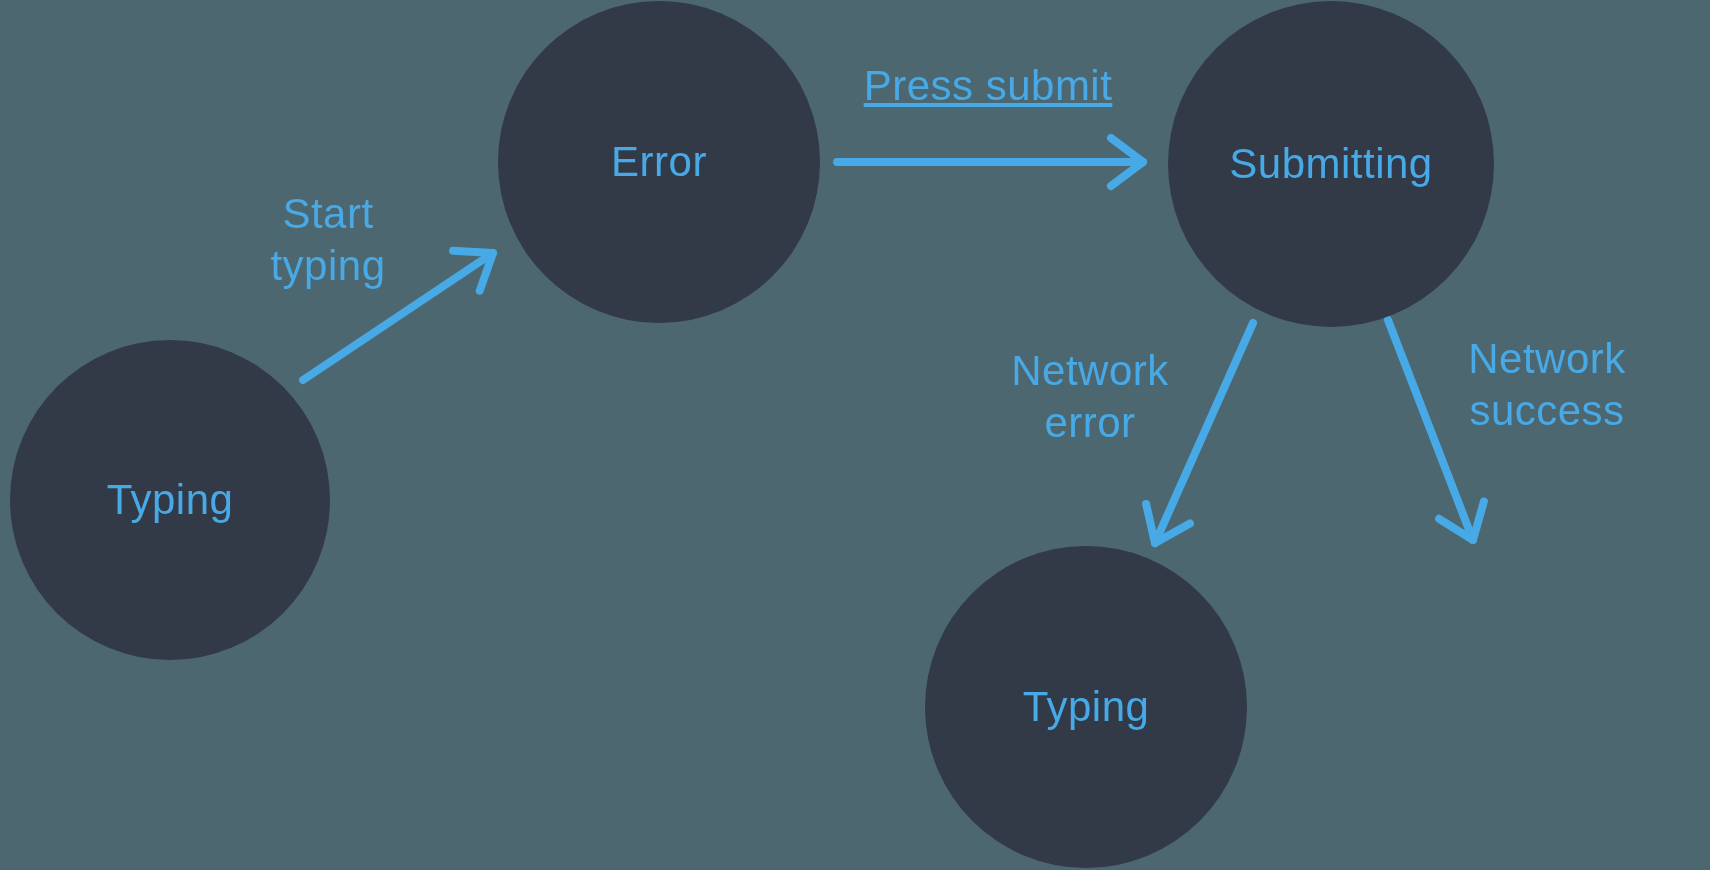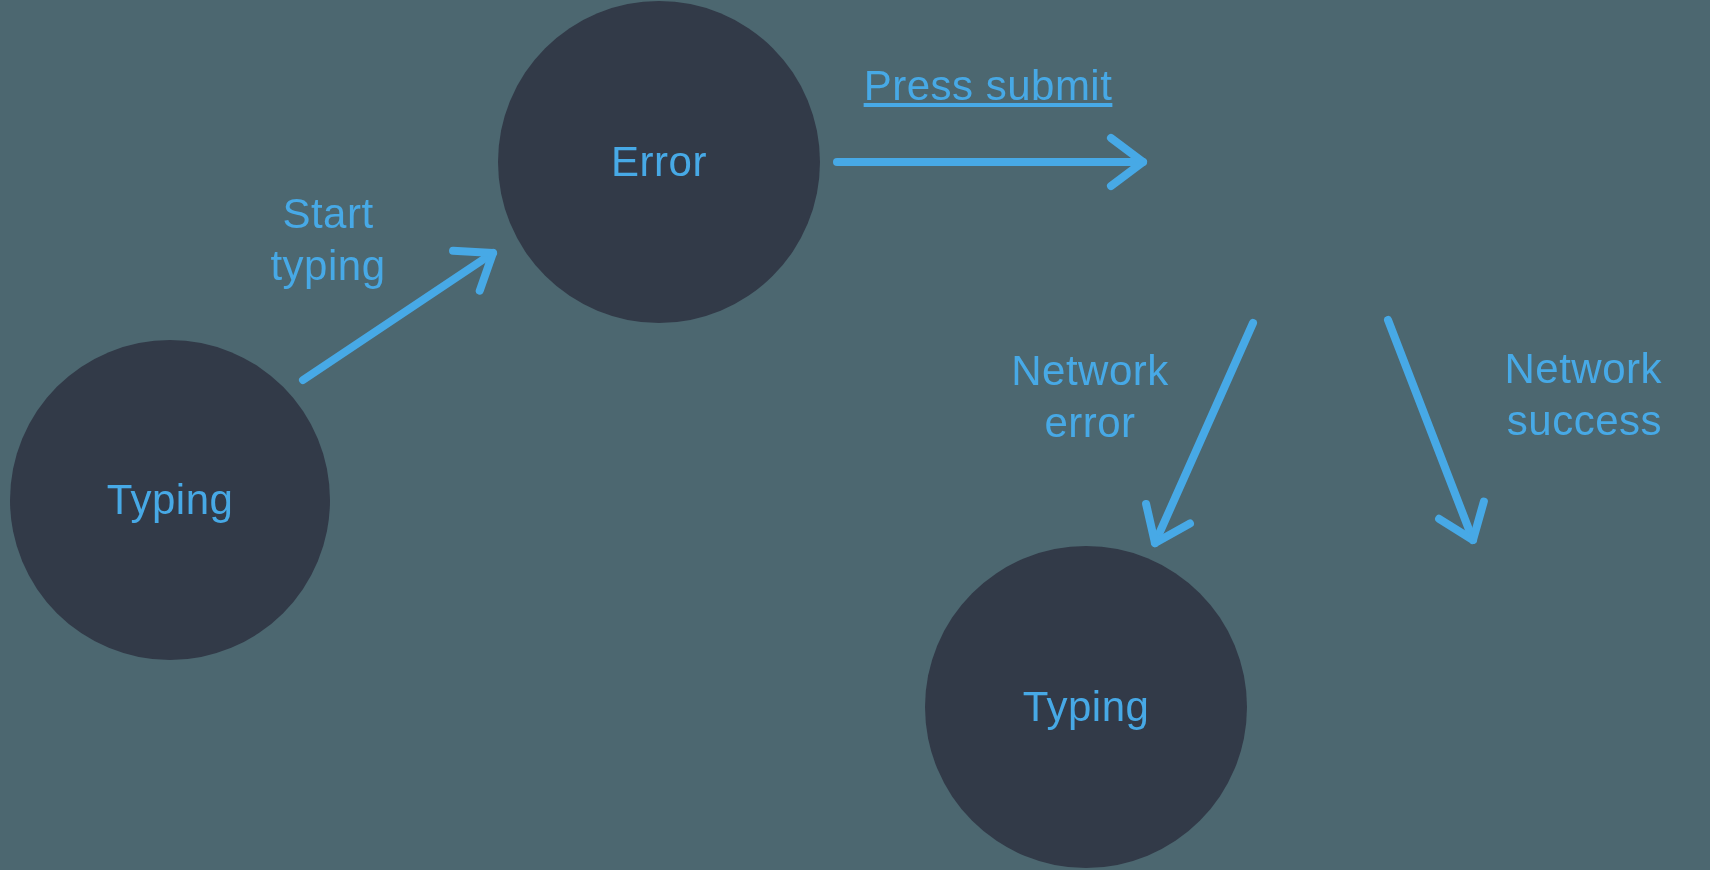--- a/index.html
+++ b/index.html
@@ -61,21 +61,21 @@
     font-size: 42px;
     font-weight: 500;
     letter-spacing: 0.5px;
     line-height: 52px;
     text-align: center;
   }
   .edge-label.nowrap { white-space: nowrap; }
   #label-start-typing   { left: 328px; top: 240px; width: 170px; }
   #label-press-submit   { left: 988px; top: 86px; text-decoration: underline;  }
   #label-network-error  { left: 1090px; top: 397px; width: 230px; }
-  #label-network-success{ left: 1547px; top: 395px; width: 230px; text-align: right; }
+  #label-network-success{ left: 1547px; top: 385px; width: 230px; }
 
   #node-empty      { left: 170px;  top: 500px; width: 320px; height: 320px; }
   #node-typing     { left: 659px;  top: 162px; width: 322px; height: 322px; }
   #node-submitting { left: 1331px; top: 164px; width: 326px; height: 326px; }
   #node-error      { left: 1086px; top: 707px; width: 322px; height: 322px; }
   #node-success    { left: 1547px; top: 708px; width: 322px; height: 322px; }
 </style>
 </head>
 <body>
 
@@ -94,20 +94,23 @@
   </svg>
 
   <div class="node" id="node-empty">
     <span class="node-label">Typing</span>
   </div>
 
   <div class="node" id="node-typing">
     <span class="node-label">Error</span>
   </div>
 
+  <div class="node" id="node-submitting">
+    <span class="node-label">Submitting</span>
+  </div>
 
   <div class="node" id="node-error">
     <span class="node-label">Typing</span>
   </div>
 
 
   <div class="edge-label" id="label-start-typing">Start typing</div>
 
   <div class="edge-label nowrap" id="label-press-submit">Press submit</div>
 

